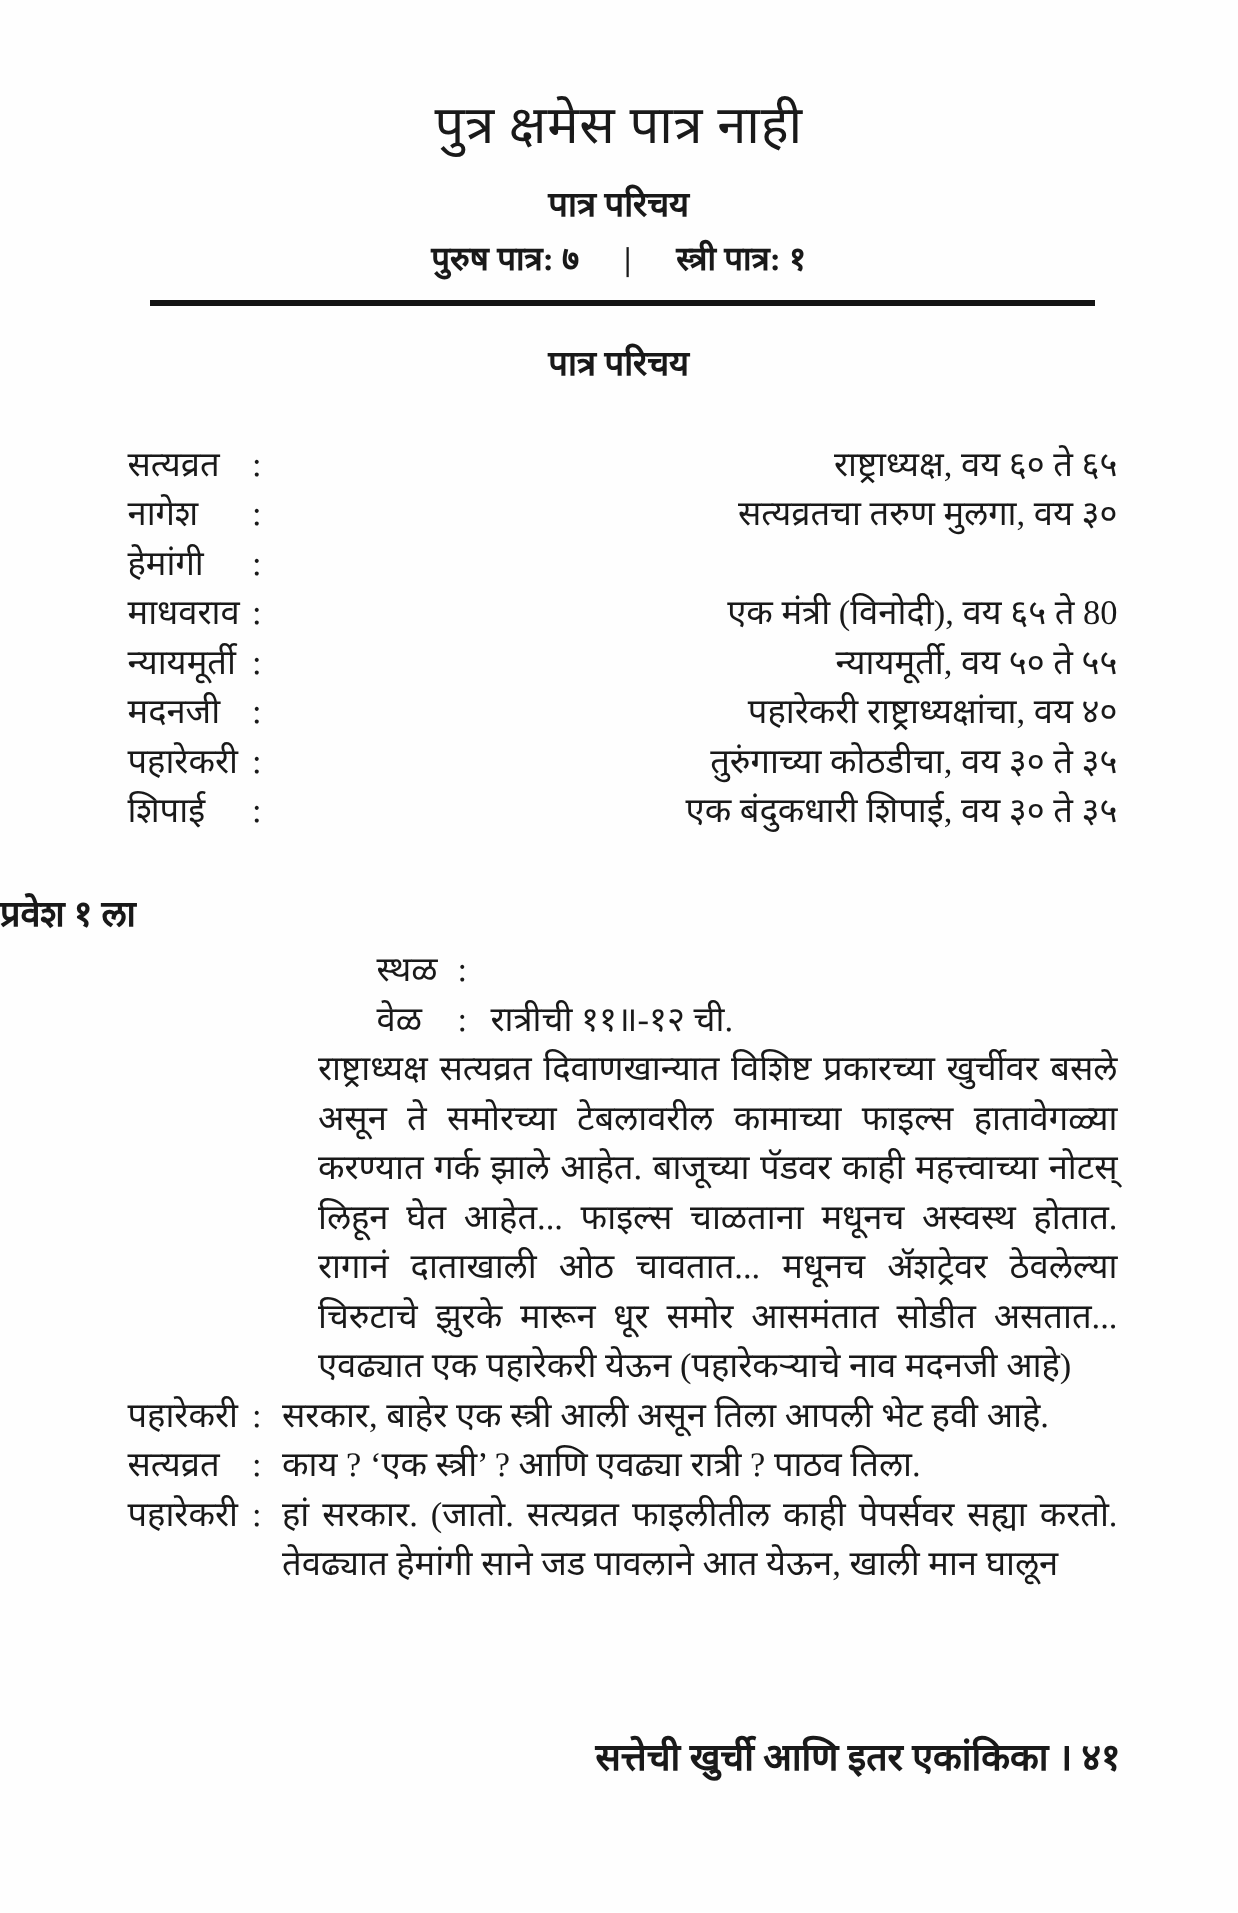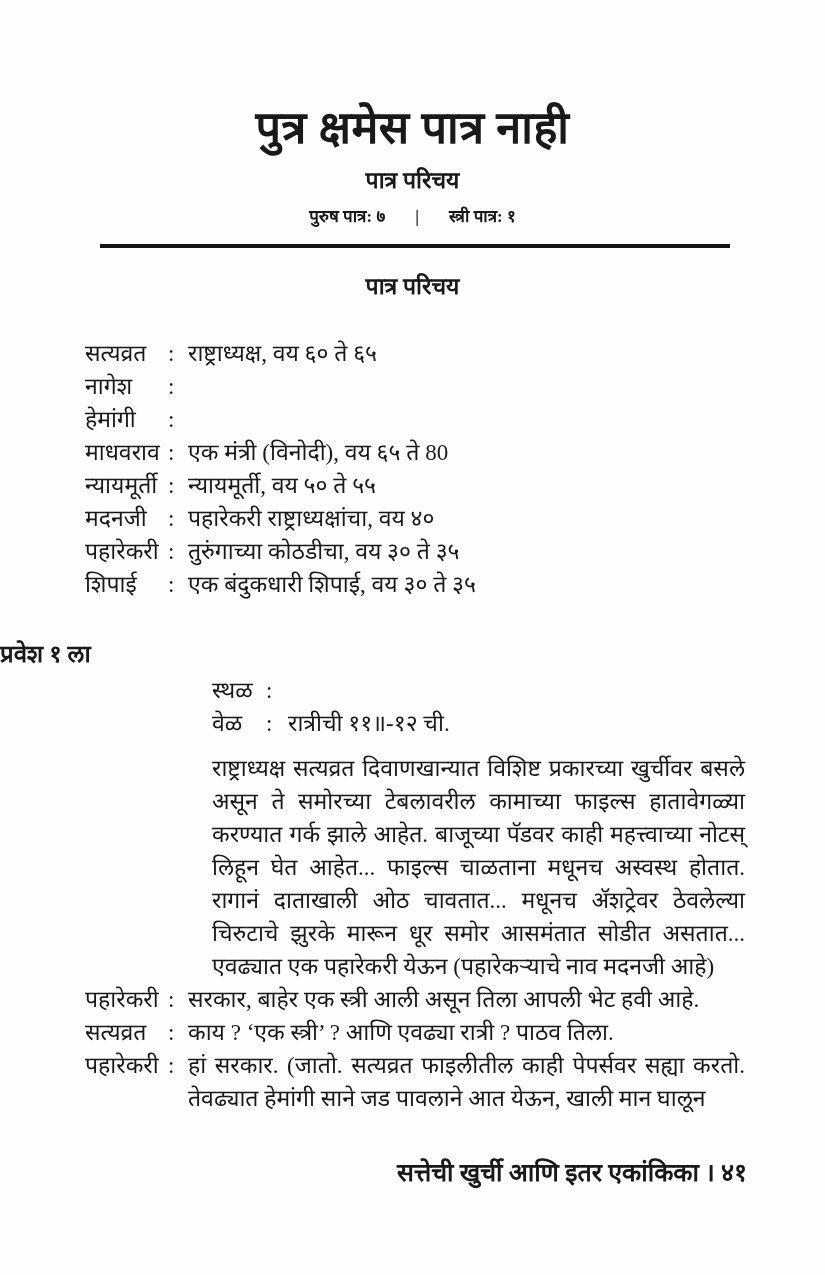--- a/index.html
+++ b/index.html
@@ -11,41 +11,41 @@
   }
   .page {
     position: relative;
     width: 825px; height: 1275px;
     background: #fefefe;
     color: #191919;
     overflow: hidden;
   }
   
   .title {
-    margin-top: 104px;
+    margin-top: 60px;
     text-align: center;
-    font-size: 45px;
-    font-weight: 700;
+    font-size: 35px;
+    font-weight: 400;
     line-height: 48px;
     letter-spacing: 0.5px;
   }
   .subtitle {
     margin-top: 14px;
     text-align: center;
     font-size: 23px;
     font-weight: 700;
     line-height: 30px;
   }
   .cast-counts {
     margin-top: 5px;
     display: flex;
     justify-content: center;
     align-items: baseline;
     gap: 30px;
-    font-size: 17px;
+    font-size: 22px;
     font-weight: 700;
     line-height: 32px;
   }
   .rule {
     margin: 11px 95px 0 100px;
     border: 0;
     border-top: 4px solid #141414;
   }
   .section-heading {
     margin-top: 23px;
@@ -56,41 +56,41 @@
   }
   
   .char-list {
     margin: 35px 80px 0 85px;
     font-size: 23px;
     line-height: 33px;
   }
   .crow { display: flex; }
   .cname  { flex: 0 0 83px; }
   .ccolon { flex: 0 0 20px; text-align: left; }
-  .cdesc  { flex: 1; }
+  .cdesc  { flex: 1; text-align: right; }
   
   .scene-heading {
     margin-top: 37px;
     text-align: left;
     font-size: 24px;
     font-weight: 700;
     line-height: 32px;
   }
   .scene-block {
     margin: 4px 80px 0 212px;
     width: 533px;
     font-size: 23px;
     line-height: 33px;
   }
-  .srow { display: flex; }
+  .srow { display: flex; margin-left: 39px; }
   .slabel { flex: 0 0 54px; }
   .scolon { flex: 0 0 22px; }
   .svalue { flex: 1; }
   .stage-directions {
-    margin-top: 12px;
+    margin-top: 0;
     text-align: justify;
   }
   
   .dialogues {
     margin: 0 80px 0 85px;
     font-size: 23px;
     line-height: 33px;
   }
   .drow { display: flex; }
   .dspeaker { flex: 0 0 83px; }
@@ -130,20 +130,21 @@
 
   <div class="char-list">
     <div class="crow">
       <span class="cname">सत्यव्रत</span>
       <span class="ccolon">:</span>
       <span class="cdesc">राष्ट्राध्यक्ष, वय ६० ते ६५</span>
     </div>
     <div class="crow">
       <span class="cname">नागेश</span>
       <span class="ccolon">:</span>
+      <span class="cdesc">सत्यव्रतचा तरुण मुलगा, वय ३०</span>
     </div>
     <div class="crow">
       <span class="cname">हेमांगी</span>
       <span class="ccolon">:</span>
     </div>
     <div class="crow">
       <span class="cname">माधवराव</span>
       <span class="ccolon">:</span>
       <span class="cdesc">एक मंत्री (विनोदी), वय ६५ ते 80</span>
     </div>

